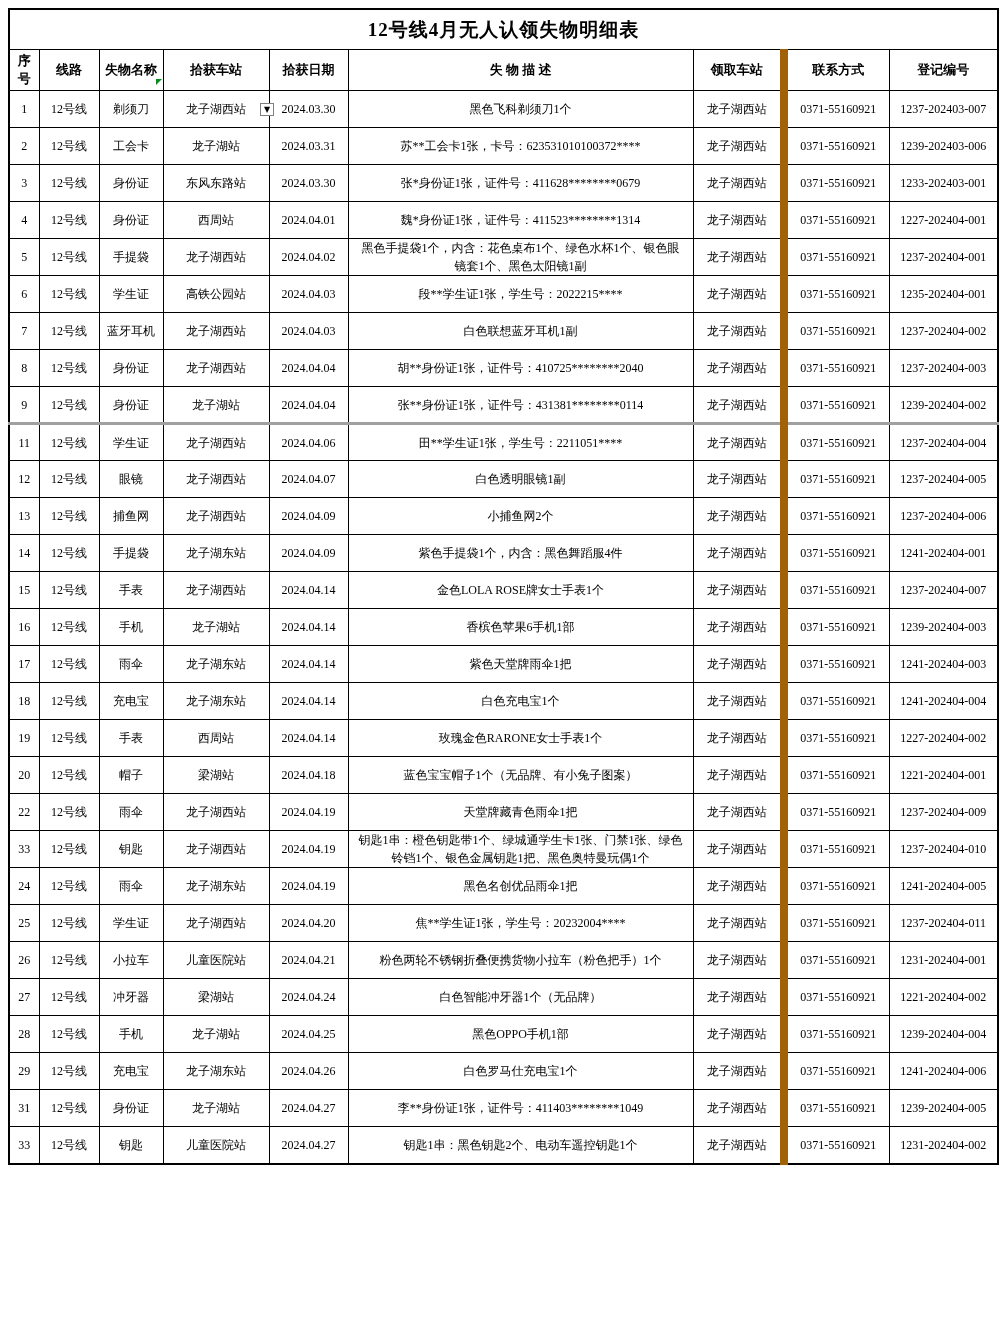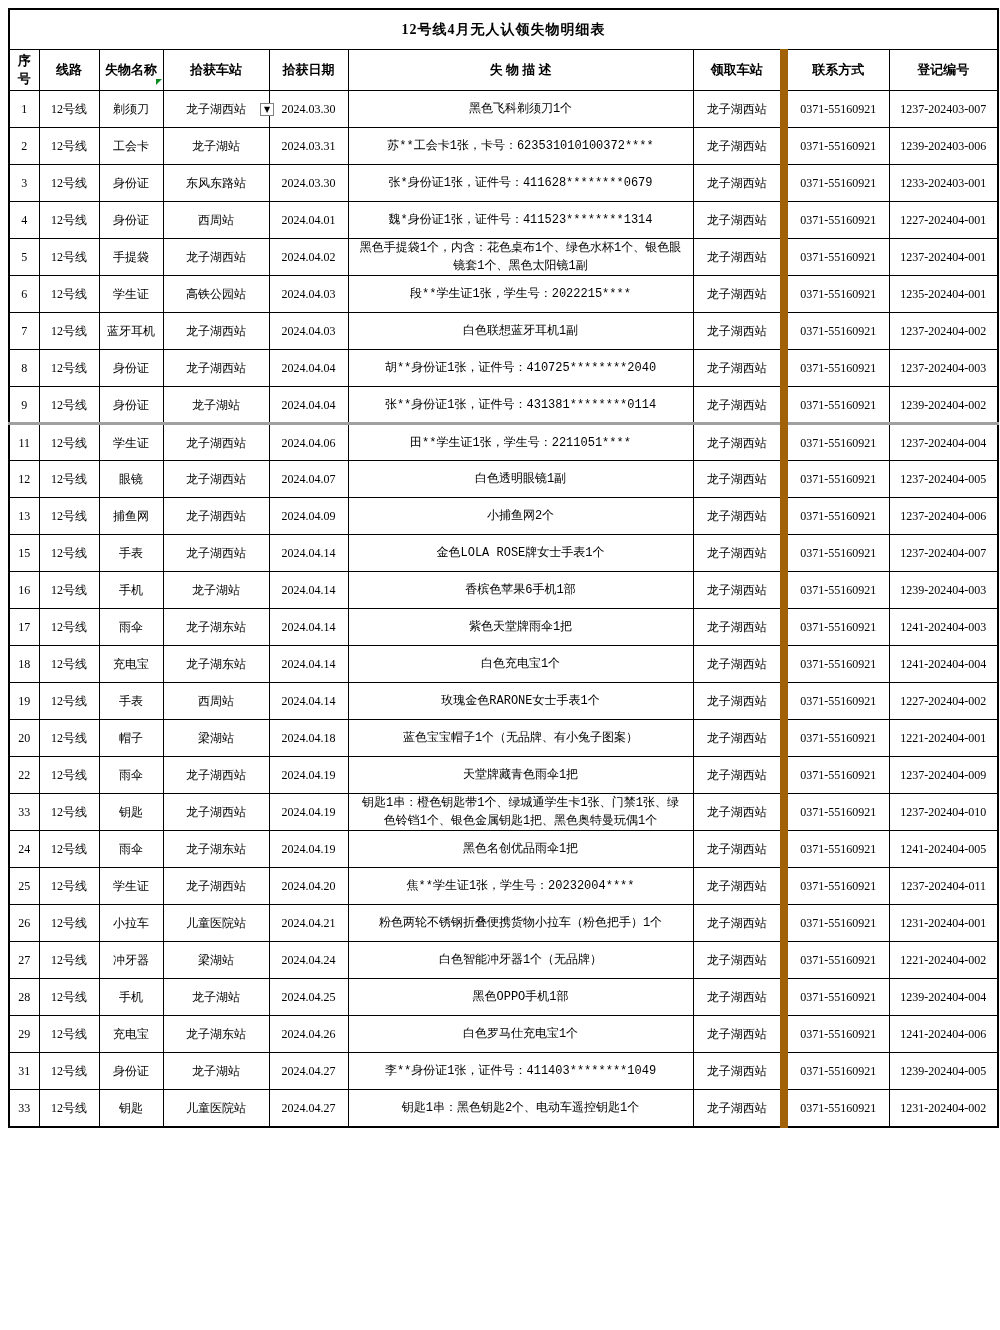--- a/index.html
+++ b/index.html
@@ -2,25 +2,25 @@
 <html><head>
 <meta charset="utf-8">
 <style>
   html,body{margin:0;padding:0;background:#ffffff;width:1000px;height:1330px;
     font-family:"Liberation Serif","DejaVu Serif",serif;color:#000;}
   .sheet{position:absolute;left:8px;top:8px;}
   table{border-collapse:collapse;table-layout:fixed;width:989px;
     border:2px solid #000;}
   td,th{border:1px solid #000;text-align:center;vertical-align:middle;
     padding:2px 4px;overflow:hidden;word-break:break-all;}
-  tr.title-row td{height:35px;font-size:14px;font-weight:bold;letter-spacing:1px;border-bottom:1px solid #000;}
+  tr.title-row td{height:35px;font-size:19px;font-weight:bold;letter-spacing:1px;border-bottom:1px solid #000;}
   tr.header-row th{height:34px;font-size:13px;font-weight:bold;}
   tbody tr.data-row{height:37px;}
   tbody td{font-size:12px;line-height:1.5;}
-  td.c-desc{padding:0 8px;font-family:Liberation Mono, monospace;}
+  td.c-desc{padding:0 8px;}
   
   tr.header-row th:nth-child(8),
   tbody tr td:nth-child(8){border-left:8px solid #a16207;}
   
   tbody tr.pb td{border-bottom:3px solid #a0a0a0;}
   
   .filter-btn{position:absolute;left:260px;top:103px;width:14px;height:13px;
     background:#fff;border:1px solid #808080;box-sizing:border-box;
     font-size:8px;line-height:11px;text-align:center;color:#000;cursor:pointer;
     font-family:"DejaVu Sans",sans-serif;}
@@ -186,20 +186,31 @@
           <td>12号线</td>
           <td>捕鱼网</td>
           <td>龙子湖西站</td>
           <td>2024.04.09</td>
           <td class="c-desc">小捕鱼网2个</td>
           <td>龙子湖西站</td>
           <td>0371-55160921</td>
           <td>1237-202404-006</td>
         </tr>
         <tr class="data-row">
+          <td>14</td>
+          <td>12号线</td>
+          <td>手提袋</td>
+          <td>龙子湖东站</td>
+          <td>2024.04.09</td>
+          <td class="c-desc">紫色手提袋1个，内含：黑色舞蹈服4件</td>
+          <td>龙子湖西站</td>
+          <td>0371-55160921</td>
+          <td>1241-202404-001</td>
+        </tr>
+        <tr class="data-row">
           <td>15</td>
           <td>12号线</td>
           <td>手表</td>
           <td>龙子湖西站</td>
           <td>2024.04.14</td>
           <td class="c-desc">金色LOLA ROSE牌女士手表1个</td>
           <td>龙子湖西站</td>
           <td>0371-55160921</td>
           <td>1237-202404-007</td>
         </tr>

